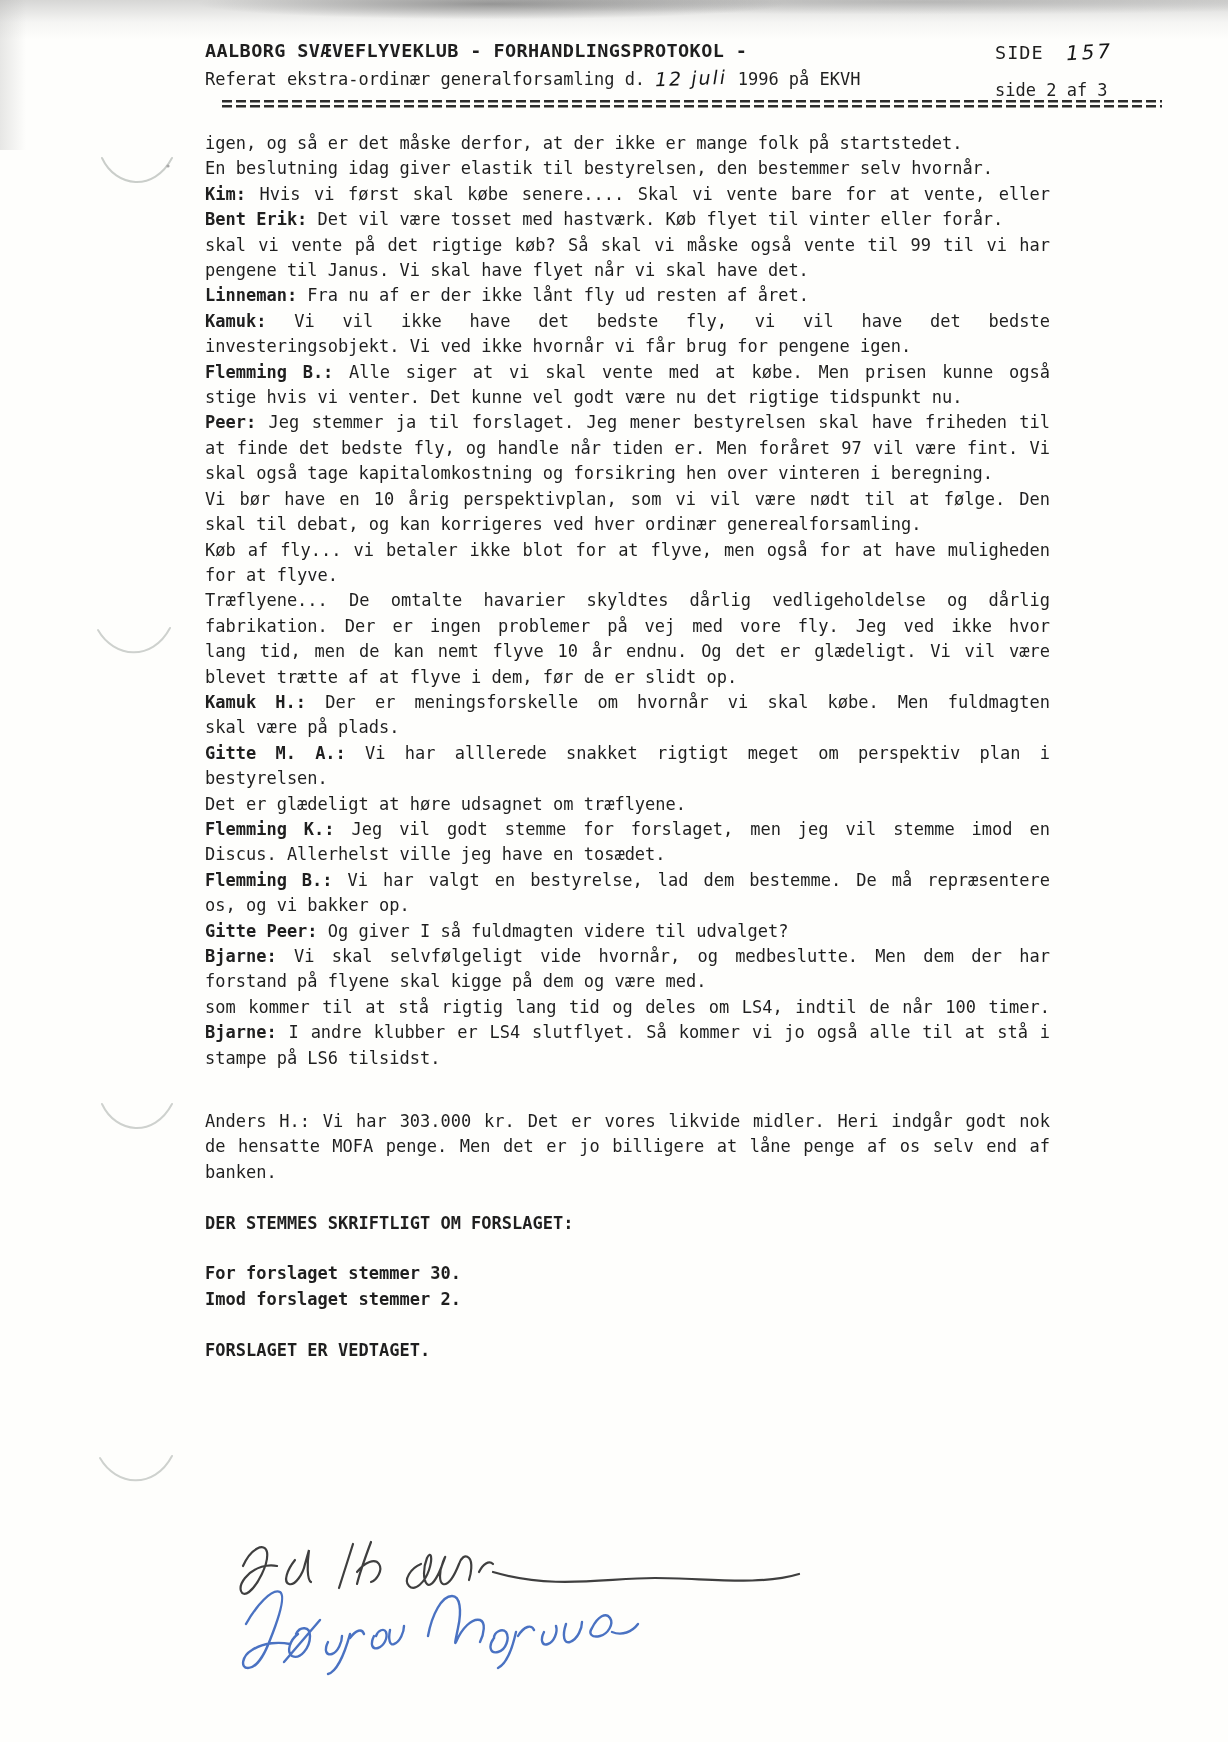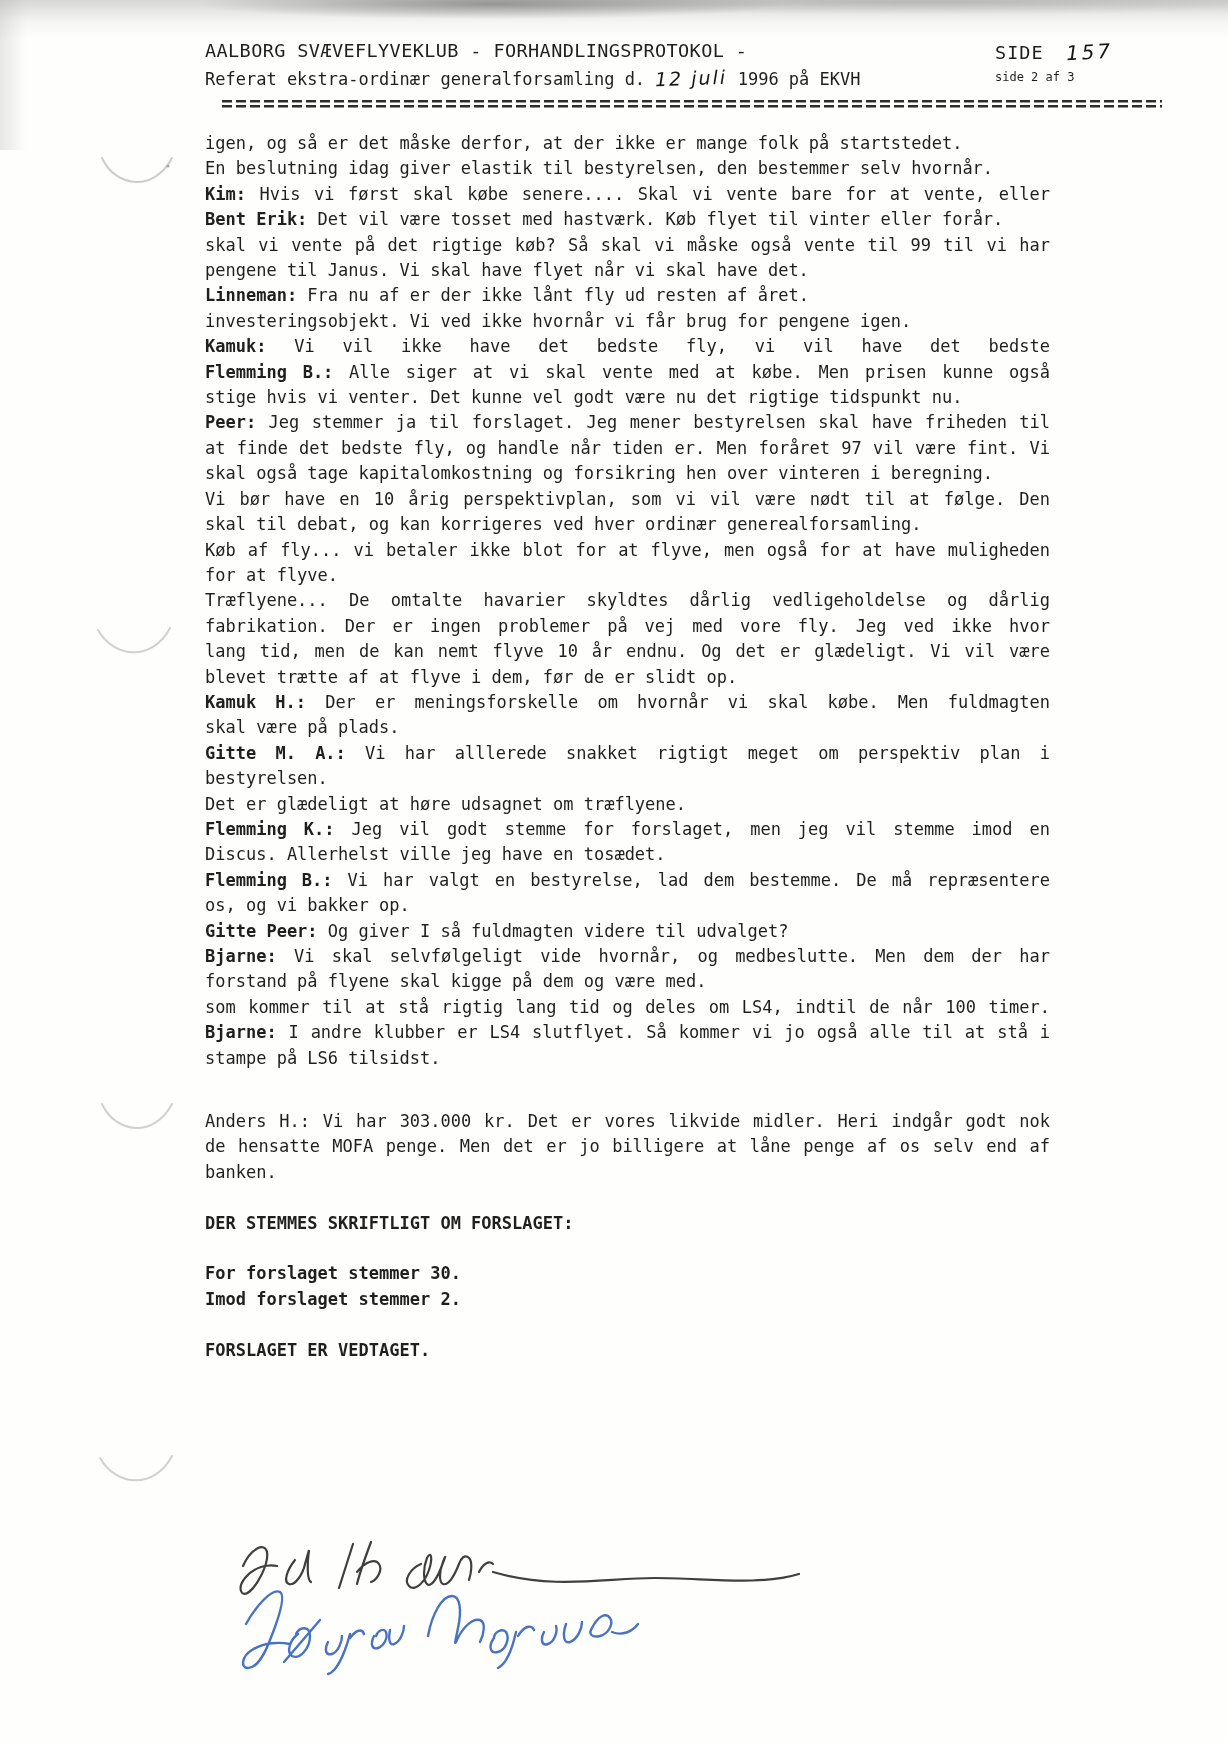--- a/index.html
+++ b/index.html
@@ -17,26 +17,26 @@
       radial-gradient(ellipse 700px 18px at 75% 2px, rgba(120,120,120,.35), rgba(120,120,120,0) 70%),
       linear-gradient(180deg, rgba(150,150,150,.38), rgba(190,190,190,.14) 55%, rgba(190,190,190,0));
   }
   .scan-edge{
     position:absolute;left:0;top:0;width:26px;height:150px;
     background:linear-gradient(90deg, rgba(160,160,160,.25), rgba(160,160,160,0));
   }
 
   .hdr{position:absolute;left:205px;top:40px;width:958px}
   .hdr-grid{display:flex;justify-content:space-between;align-items:flex-start}
-  .hdr-title{font-weight:normal;font-size:18.5px;letter-spacing:.4px;white-space:nowrap}
+  .hdr-title{font-weight:bold;font-size:18.5px;letter-spacing:.4px;white-space:nowrap}
   .hdr-sub{font-size:17px;margin-top:6px;white-space:nowrap}
   .hdr-right{text-align:left;min-width:168px}
   .hdr-side-row{font-size:18.5px;white-space:nowrap}
   .hdr-side-label{font-weight:normal;letter-spacing:1px}
-  .hdr-pageinfo{font-size:12px;margin-top:6px;white-space:nowrap}
+  .hdr-pageinfo{font-size:17px;margin-top:16px;white-space:nowrap}
   .hand{
     font-family:"DejaVu Sans", sans-serif;
     font-style:italic;font-size:19px;letter-spacing:2px;
     display:inline-block;transform:rotate(-2deg);color:#161616;
   }
   .hand-num{font-size:20px;letter-spacing:3px;transform:rotate(-3deg)}
 
   .rule{
     position:absolute;left:222px;top:100px;width:940px;height:8px;
     background:
@@ -83,22 +83,22 @@
 <div class="rule"></div>
 
 <div class="doc-body" id="body-lines">
     <div class="ln"><span>igen, og så er det måske derfor, at der ikke er mange folk på startstedet.</span></div>
     <div class="ln"><span>En beslutning idag giver elastik til bestyrelsen, den bestemmer selv hvornår.</span></div>
     <div class="ln just"><span class="spk">Kim:</span><span> Hvis vi først skal købe senere....  Skal vi vente bare for at vente, eller</span></div>
     <div class="ln"><span class="spk">Bent Erik:</span><span> Det vil være tosset med hastværk. Køb flyet til vinter eller forår.</span></div>
     <div class="ln just"><span>skal vi vente på det rigtige køb? Så skal vi måske også vente til 99 til vi har</span></div>
     <div class="ln"><span>pengene til Janus. Vi skal have flyet når vi skal have det.</span></div>
     <div class="ln"><span class="spk">Linneman:</span><span> Fra nu af er der ikke lånt fly ud resten af året.</span></div>
+    <div class="ln just"><span class="spk">Kamuk:</span><span> Vi vil ikke have det bedste fly, vi vil have det bedste</span></div>
     <div class="ln"><span>investeringsobjekt. Vi ved ikke hvornår vi får brug for pengene igen.</span></div>
-    <div class="ln just"><span class="spk">Kamuk:</span><span> Vi vil ikke have det bedste fly, vi vil have det bedste</span></div>
     <div class="ln just"><span class="spk">Flemming B.:</span><span> Alle  siger at vi skal vente med at købe. Men prisen kunne også</span></div>
     <div class="ln"><span>stige hvis vi venter. Det kunne vel godt være nu det rigtige tidspunkt nu.</span></div>
     <div class="ln just"><span class="spk">Peer:</span><span> Jeg stemmer ja til forslaget. Jeg mener bestyrelsen skal have friheden til</span></div>
     <div class="ln just"><span>at finde det bedste fly, og handle når tiden er. Men foråret 97 vil være fint. Vi</span></div>
     <div class="ln"><span>skal også tage kapitalomkostning og forsikring hen over vinteren i beregning.</span></div>
     <div class="ln just"><span>Vi bør have en 10 årig perspektivplan, som vi vil være nødt til at følge. Den</span></div>
     <div class="ln"><span>skal til debat, og kan korrigeres ved hver ordinær generealforsamling.</span></div>
     <div class="ln just"><span>Køb af fly... vi betaler ikke blot for at flyve, men også for at have muligheden</span></div>
     <div class="ln"><span>for at flyve.</span></div>
     <div class="ln just"><span>Træflyene...  De omtalte havarier skyldtes dårlig vedligeholdelse og dårlig</span></div>

